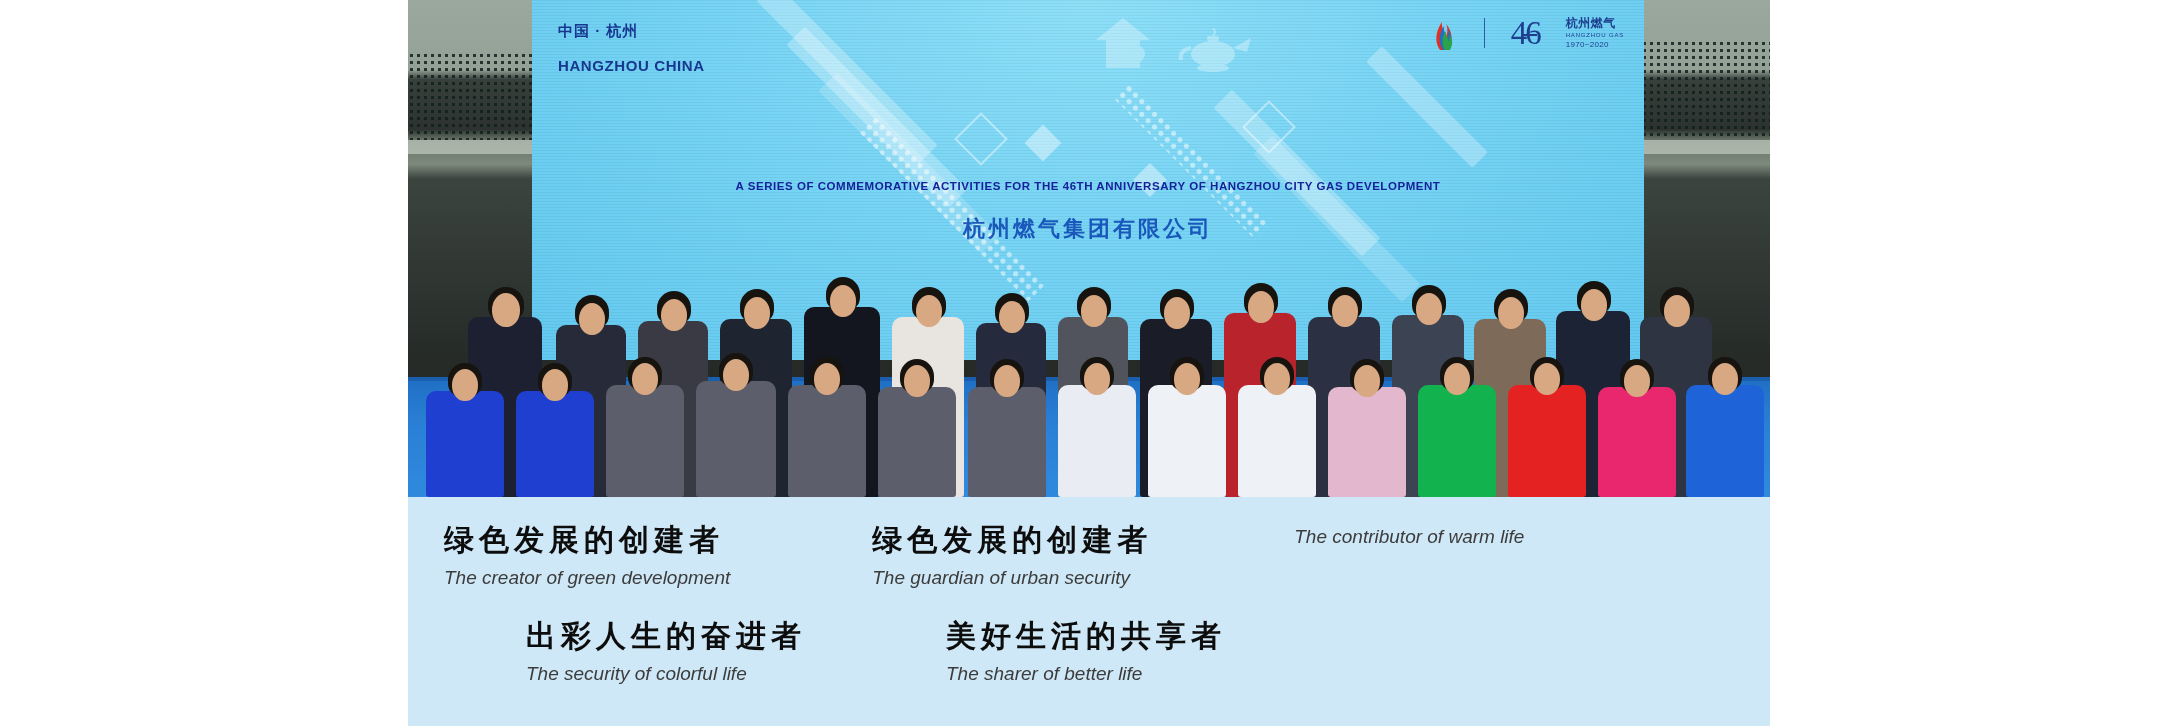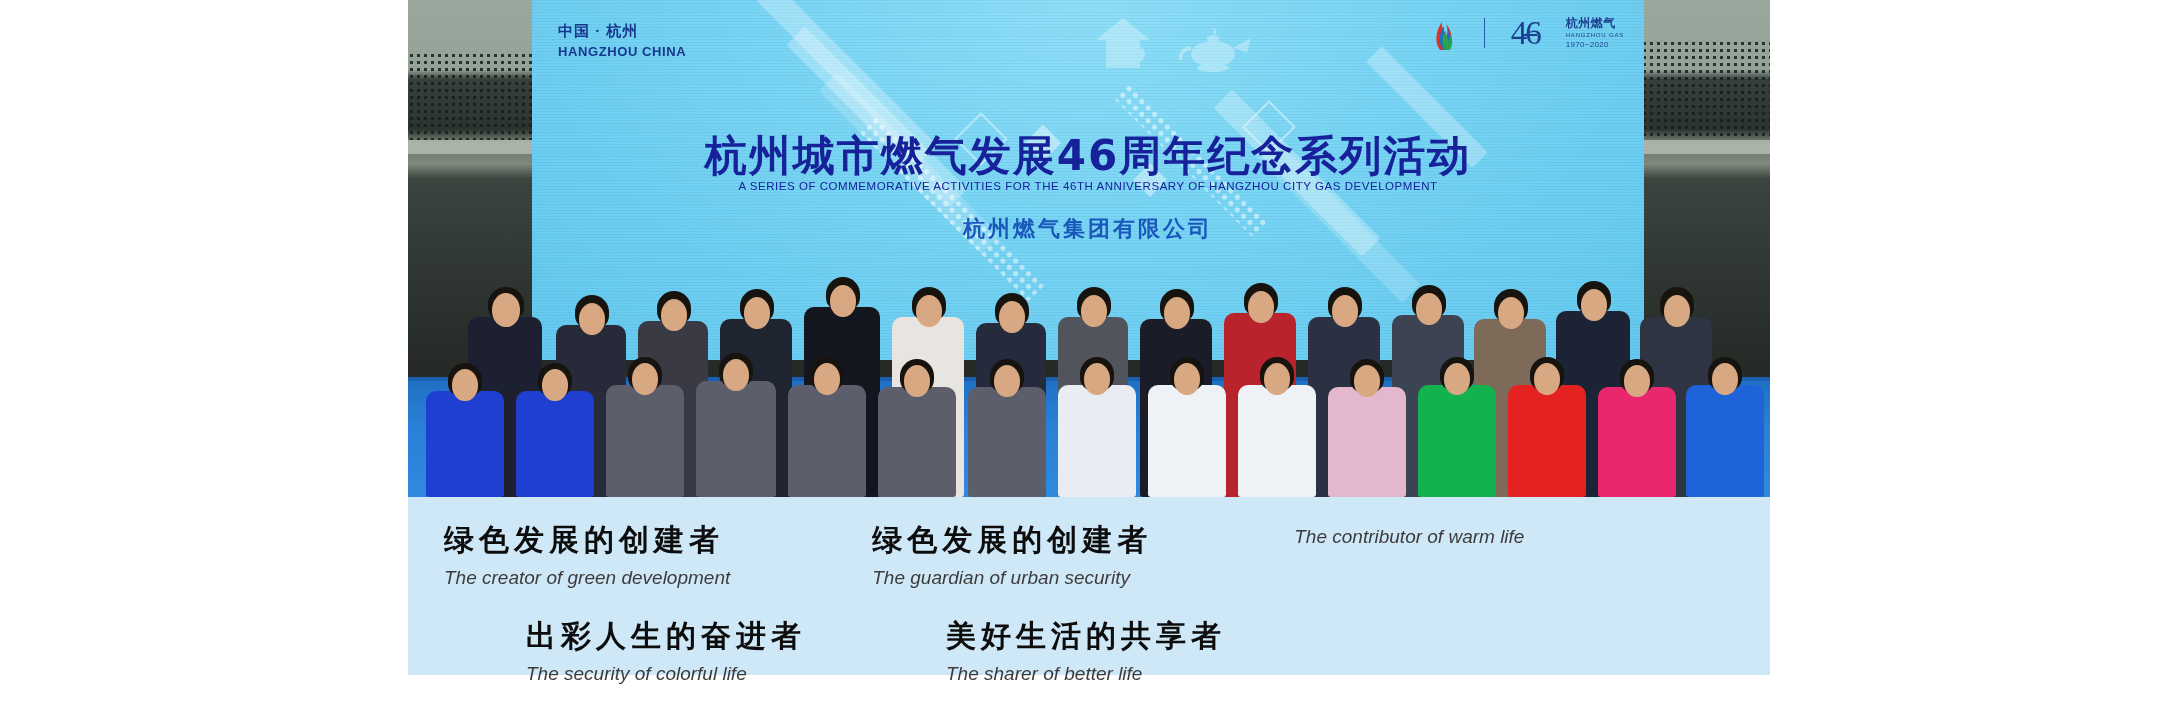--- a/index.html
+++ b/index.html
@@ -42,21 +42,21 @@
     background-size:9px 9px;}
   .dia{position:absolute;width:34px;height:34px;transform:rotate(45deg);
     border:2px solid rgba(255,255,255,.45);}
   .dia.f{background:rgba(255,255,255,.42);border:none;}
 
   .teapot{position:absolute;left:645px;top:28px;width:78px;height:46px;opacity:.32;}
   .house{position:absolute;left:560px;top:14px;width:62px;height:58px;opacity:.3;}
 
   .led-tl{position:absolute;left:26px;top:22px;color:#18378f;line-height:1.25;}
   .led-tl .cn{font-size:15px;font-weight:700;letter-spacing:1px;}
-  .led-tl .en{font-size:13px;font-weight:700;letter-spacing:.6px;margin-top:3px;}
+  .led-tl .en{font-size:15px;font-weight:700;letter-spacing:.6px;margin-top:16px;}
 
   .logo46{position:absolute;right:20px;top:16px;display:flex;align-items:center;gap:26px;}
   .flame{width:26px;height:34px;}
   .vdiv{width:1px;height:30px;background:#1d3f8f;opacity:.8;}
   .num46{font-size:33px;font-weight:400;color:#1d3f8f;letter-spacing:-2px;font-family:"Liberation Serif",serif;line-height:1;position:relative;}
   .num46:after{content:"";position:absolute;left:42%;top:52%;width:14px;height:2px;background:#1d3f8f;}
   .logo-txt{line-height:1.3;color:#1d3f8f;}
   .logo-txt .l1{font-size:12px;font-weight:700;letter-spacing:.5px;}
   .logo-txt .l2{font-size:6px;letter-spacing:.8px;}
   .logo-txt .l3{font-size:8px;letter-spacing:.3px;margin-top:1px;}
@@ -65,34 +65,34 @@
     font-size:54px;font-weight:700;letter-spacing:2px;
     font-family:"DejaVu Sans","Liberation Sans",sans-serif;
     background:linear-gradient(90deg,#0d1a52 0%,#13205e 24%,#6a1030 52%,#c2121a 72%,#ec1c1c 100%);
     -webkit-background-clip:text;background-clip:text;color:transparent;
     -webkit-text-fill-color:transparent;}
 
   .headline{position:absolute;left:0;right:0;top:128px;text-align:center;
     font-size:42px;font-weight:700;color:#16219a;letter-spacing:2px;
     font-family:"DejaVu Sans","Liberation Sans",sans-serif;}
   .subhead{position:absolute;left:0;right:0;top:180px;text-align:center;
-    font-size:11.5px;font-weight:400;color:#16219a;letter-spacing:.55px;}
+    font-size:11.5px;font-weight:700;color:#16219a;letter-spacing:.55px;}
 
   .led-small{position:absolute;left:0;right:0;top:214px;text-align:center;
     font-size:22px;font-weight:700;color:#1552b8;letter-spacing:3px;opacity:.95;}
 
   
   .crowd{position:absolute;left:0;right:0;bottom:0;height:330px;}
   .p{position:absolute;bottom:0;}
   .head{position:absolute;border-radius:50% 50% 48% 48%;background:#d8a882;}
   .hair{position:absolute;border-radius:50% 50% 40% 40%;background:#17130f;}
   .body{position:absolute;bottom:0;border-radius:10px 10px 3px 3px;}
 
   
-  .panel{position:absolute;left:408px;top:497px;width:1362px;height:178px;background:#cfe8f7;}
+  .panel{position:absolute;left:408px;top:497px;width:1362px;height:229px;background:#cfe8f7;}
   .row{position:absolute;display:flex;}
   .slogan .cn{font-size:30px;font-weight:700;color:#0d0d0d;letter-spacing:5px;
     font-family:"DejaVu Sans","Liberation Sans",sans-serif;white-space:nowrap;}
   .slogan .en{font-size:19px;font-style:italic;color:#3c3c3c;margin-top:6px;white-space:nowrap;
     font-family:"Liberation Sans",sans-serif;}
   .row1{left:36px;top:23px;gap:142px;}
   .row2{left:118px;top:119px;gap:140px;}
 </style>
 </head>
 <body>
@@ -150,21 +150,20 @@
         </svg>
         <div class="vdiv"></div>
         <div class="num46">46</div>
         <div class="logo-txt">
           <div class="l1">杭州燃气</div>
           <div class="l2">HANGZHOU GAS</div>
           <div class="l3">1970~2020</div>
         </div>
       </div>
 
-      <div class="headline">杭州城市燃气发展46周年纪念系列活动</div>
       <div class="subhead">A SERIES OF COMMEMORATIVE ACTIVITIES FOR THE 46TH ANNIVERSARY OF HANGZHOU CITY GAS DEVELOPMENT</div>
       <div class="led-small">杭州燃气集团有限公司</div>
     </div>
 
     <div class="crowd">
 
       <div class="p" style="left:60px;height:230px;width:74px;">
         <div class="body" style="left:0;width:74px;height:180px;background:#1c2030;"></div>
         <div class="hair" style="left:20px;bottom:176px;width:36px;height:34px;"></div>
         <div class="head" style="left:24px;bottom:170px;width:28px;height:34px;"></div>

